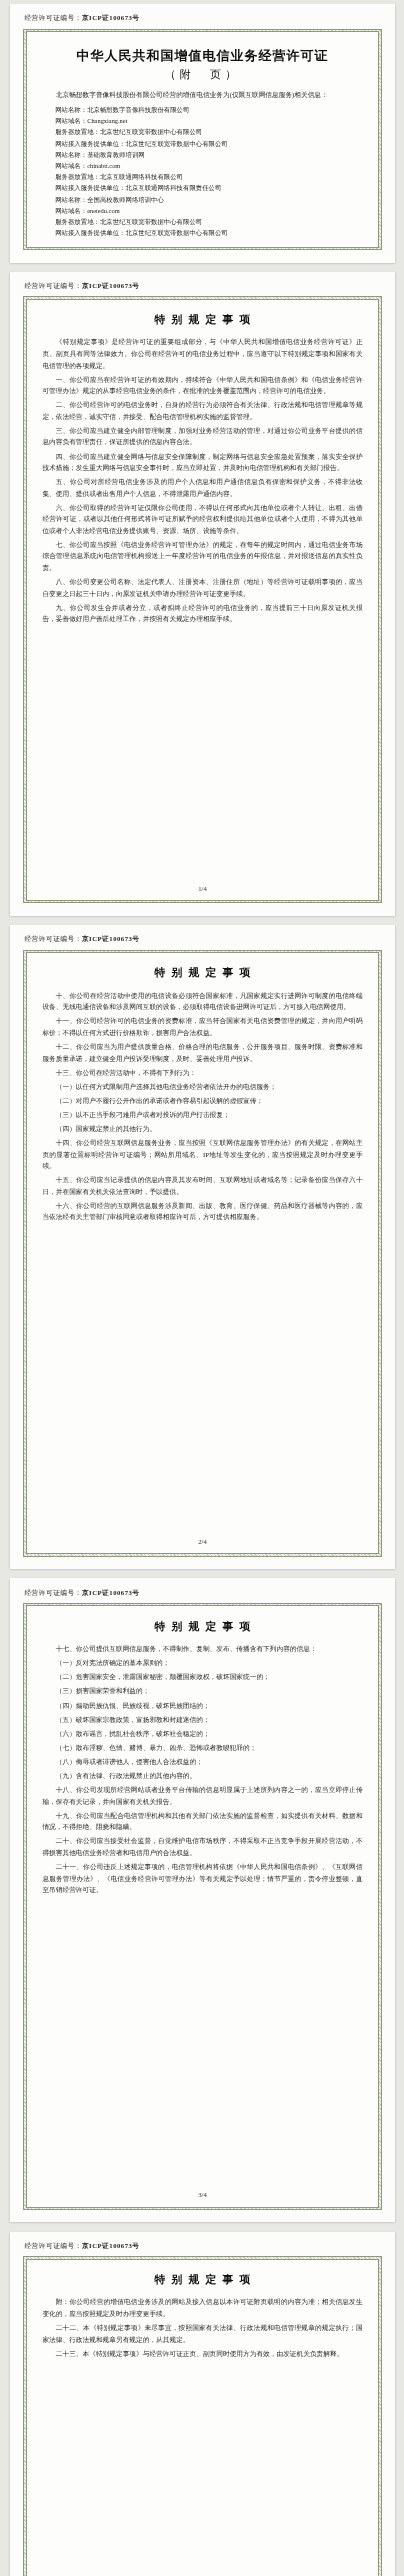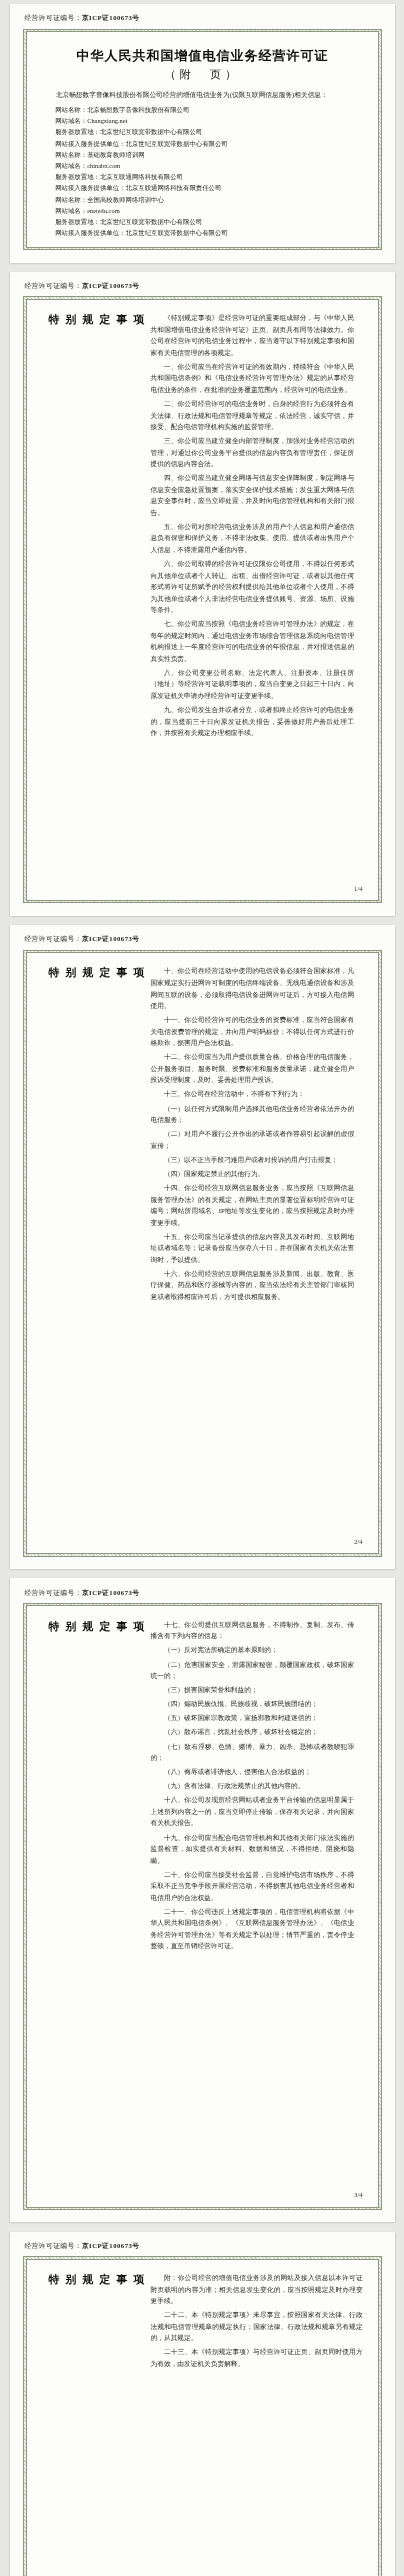--- a/index.html
+++ b/index.html
@@ -41,21 +41,21 @@
     border: 0.5px solid #8f9780;
     padding: 1.5px;
     background: repeating-linear-gradient(45deg, #c6ccba 0 1px, #f1f2ec 1px 2.6px);
   }
   .frame-inner {
     border: 0.5px solid #8f9780;
     background: #fdfdfb;
     padding: 12.4px 15.5px 8.2px;
   }
   .page-prov .frame { flex: 1; display: flex; }
-  .page-prov .frame-inner { flex: 1; display: flex; flex-direction: row; }
+  .page-prov .frame-inner { flex: 1; display: flex; flex-direction: column; }
   .cert-title {
     text-align: center;
     font-size: 13px;
     font-weight: bold;
     letter-spacing: 1px;
     margin: 2.1px 0 2.1px;
     color: #111;
   }
   .cert-sub {
     text-align: center;

